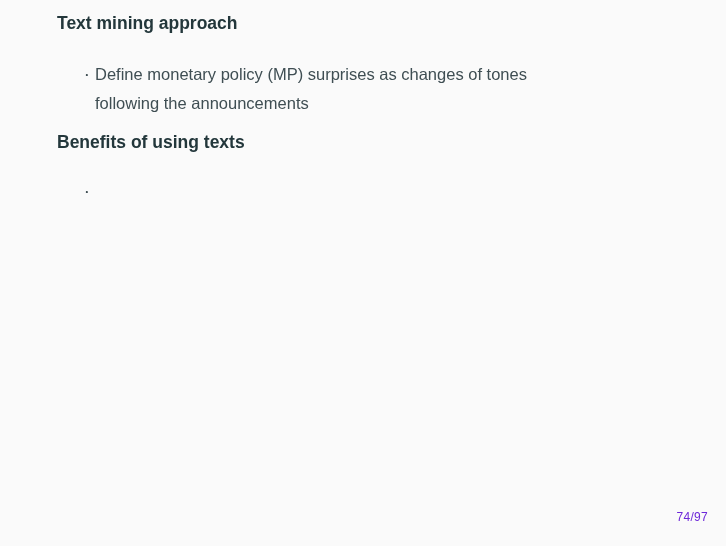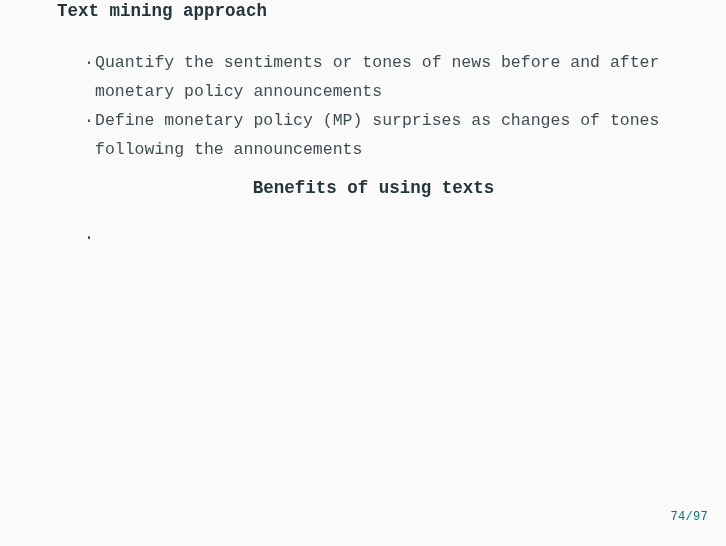--- a/index.html
+++ b/index.html
@@ -1,34 +1,34 @@
 <!DOCTYPE html>
 <html><head>
 <meta charset="utf-8">
 <style>
   html, body { margin: 0; padding: 0; background: #e8e8e8; }
   .slide {
     position: relative;
     width: 726px;
     height: 546px;
     background: #fafafa;
-    font-family: Liberation Mono, monospace;
+    font-family: Liberation Sans, sans-serif;
     color: #3f4e53;
     box-sizing: border-box;
-    padding: 0 36px 0 57px;
+    padding: 12px 36px 0 57px;
     overflow: hidden;
   }
   .heading {
     margin: 0;
     font-size: 17.5px;
     font-weight: 700;
     line-height: 23px;
     color: #23373b;
   }
-  .heading.second { margin-top: 13px; text-align: center; }
+  .heading.second { margin-top: 13px; }
   ul.bullets {
     list-style: none;
     margin: 25px 0 0 0;
     padding: 0;
   }
   ul.bullets.second { margin-top: 23px; }
   li.bullet {
     position: relative;
     padding-left: 38px;
     font-size: 16.5px;
@@ -43,36 +43,34 @@
     color: #3f4e53;
   }
   li.bullet .btext {
     white-space: pre-line;
   }
   .pagenum {
     position: absolute;
     right: 18px;
     bottom: 22px;
     font-size: 12px;
-    color: #0f766e;
+    color: #6d28d9;
     letter-spacing: 0.3px;
   }
 </style>
 </head>
 <body>
 
 <div class="slide">
 
   <h1 class="heading">Text mining approach</h1>
 
   <ul class="bullets">
     <li class="bullet">
       <span class="marker">·</span>
-      <span class="btext">Quantify the sentiments or tones of news before and after
-monetary policy announcements</span>
     </li>
     <li class="bullet">
       <span class="marker">·</span>
       <span class="btext">Define monetary policy (MP) surprises as changes of tones
 following the announcements</span>
     </li>
   </ul>
 
   <h2 class="heading second">Benefits of using texts</h2>
 

